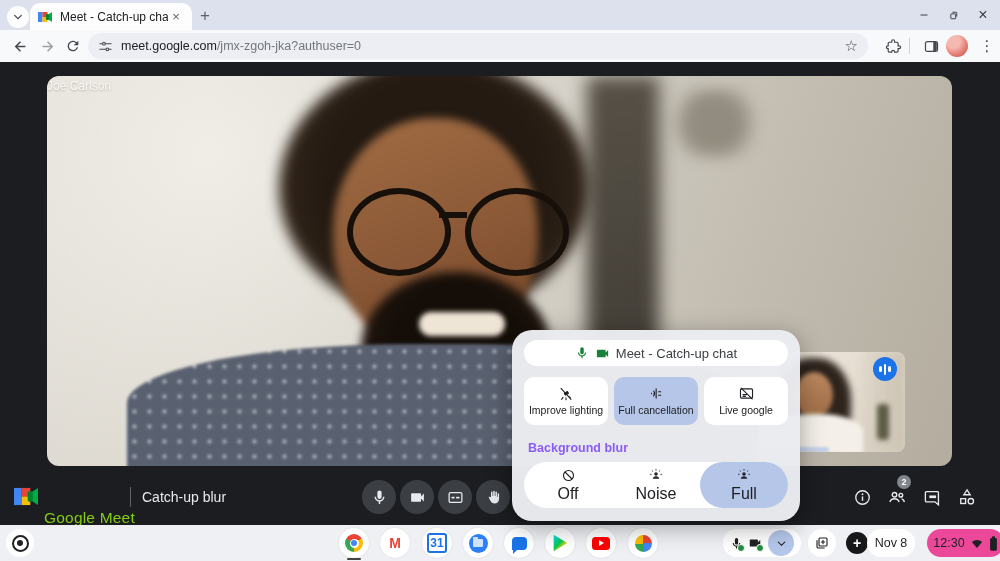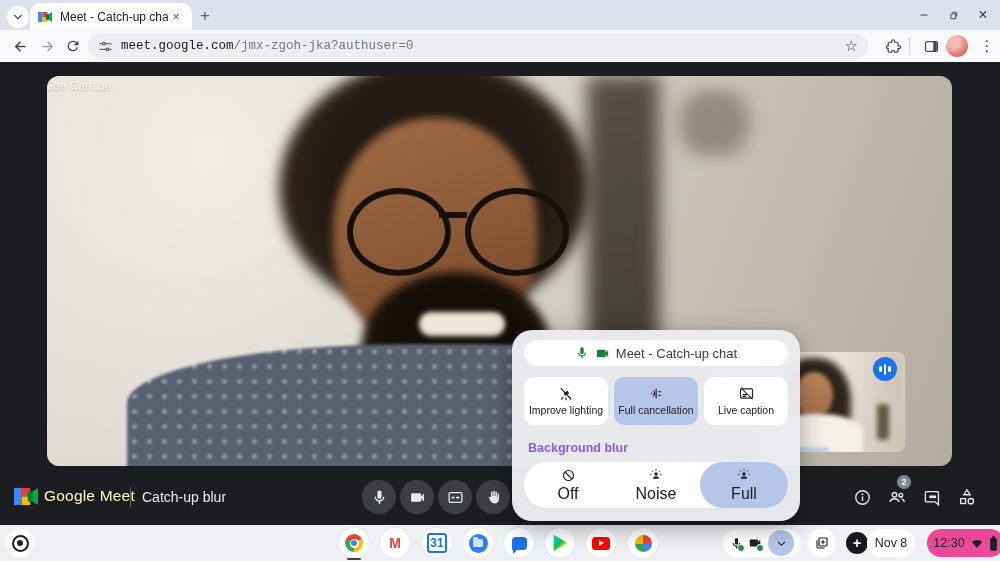--- a/index.html
+++ b/index.html
@@ -18,21 +18,21 @@
   .tabtitle{font-size:12px;color:#202124;margin-left:8px;flex:1;white-space:nowrap;overflow:hidden;}
   .tabclose{width:16px;height:16px;border-radius:50%;color:#5f6368;font-size:13px;line-height:16px;text-align:center;}
   .newtab{left:196px;top:7px;width:18px;height:18px;color:#5f6368;font-size:17px;line-height:17px;text-align:center;}
   .wctl{top:4px;width:22px;height:22px;color:#3c4043;font-size:13px;}
 
   
   .toolbar{left:0;top:30px;width:1000px;height:32px;background:#f8f9fb;}
   .navbtn{top:34px;width:24px;height:24px;color:#45494f;}
   .omnibox{left:88px;top:33px;width:780px;height:26px;border-radius:13px;background:#eceef3;
     display:flex;align-items:center;padding:0 10px;box-sizing:border-box;}
-  .url{font-size:12.5px;margin-left:8px;white-space:nowrap;overflow:hidden;flex:1;font-family:Liberation Mono, monospace;}
+  .url{font-size:12.5px;margin-left:8px;white-space:nowrap;overflow:hidden;flex:1;}
   .url .dom{color:#202124;} .url .path{color:#72777e;}
   .star{color:#45494f;font-size:15px;}
   .tbicon{top:35px;width:22px;height:22px;color:#45494f;}
   .tbsep{left:909px;top:38px;width:1px;height:16px;background:#d0d3da;}
   .avatar{left:946px;top:35px;width:22px;height:22px;border-radius:50%;
     background:radial-gradient(circle at 35% 30%,#f6b9b2 0 30%,#e98a80 55%,#c5443c 100%);}
   .kebab{left:976px;top:34px;width:22px;height:24px;color:#45494f;font-size:15px;letter-spacing:0;}
 
   
   .page{left:0;top:62px;width:1000px;height:463px;background:#1c1d20;}
@@ -42,21 +42,21 @@
   .namechip{left:12px;bottom:10px;color:rgba(255,255,255,.92);font-size:12px;text-shadow:0 1px 2px rgba(0,0,0,.45);z-index:5;}
 
   .selfview{left:759px;top:290px;width:146px;height:100px;border-radius:8px;overflow:hidden;
     background:linear-gradient(115deg,#f0eae2 0%,#e6ded2 55%,#d6cec0 100%);z-index:6;}
   .speakind{position:absolute;right:11px;top:5px;width:24px;height:24px;border-radius:50%;background:#1a73e8;z-index:7;
     display:flex;align-items:center;justify-content:center;gap:2px;}
   .speakind b{display:block;width:2.5px;border-radius:2px;background:#fff;}
 
   
   .meetbar{left:0;top:466px;width:1000px;height:59px;background:#1c1d20;color:#e8eaed;}
-  .brandtxt{font-size:15.5px;color:#fef9c3;letter-spacing:.2px;}
+  .brandtxt{font-size:15.5px;color:#84cc16;letter-spacing:.2px;margin-top:22px;}
   .mbsep{left:130px;top:21px;width:1px;height:20px;background:#5f6368;}
   .meettitle{left:142px;top:23px;font-size:14px;color:#e8eaed;}
   .ctlbtn{top:14px;width:34px;height:34px;border-radius:50%;background:#3b3f44;color:#e8eaed;}
   .ricon{top:20px;width:22px;height:22px;color:#e8eaed;}
   .badge{left:897px;top:9px;width:14px;height:14px;border-radius:50%;background:#80868b;color:#fff;
     font-size:9px;font-weight:bold;z-index:2;}
 
   
   .panel{left:512px;top:330px;width:288px;height:191px;border-radius:20px;background:rgba(235,236,240,.98);
     box-shadow:0 6px 24px rgba(0,0,0,.35);z-index:20;}
@@ -315,21 +315,21 @@
         <span class="lbl">Full cancellation</span>
       </div>
       <div class="tile">
         <svg width="17" height="17" viewBox="0 0 24 24">
           <g stroke="currentColor" stroke-width="1.6" fill="none" stroke-linecap="round">
             <rect x="3.5" y="5.5" width="17" height="13" rx="1.5"></rect>
             <path d="M7 13.5h5M7 16h3.5"></path>
             <path d="M4.5 4.5l15.5 15"></path>
           </g>
         </svg>
-        <span class="lbl">Live caption</span>
+        <span class="lbl">Live google</span>
       </div>
     </div>
 
     <span class="abs sectlbl">Background blur</span>
 
     <div class="abs seg">
       <div class="segopt">
         <svg width="15" height="15" viewBox="0 0 24 24">
           <g stroke="currentColor" stroke-width="1.8" fill="none">
               <circle cx="12" cy="12" r="8"></circle>

